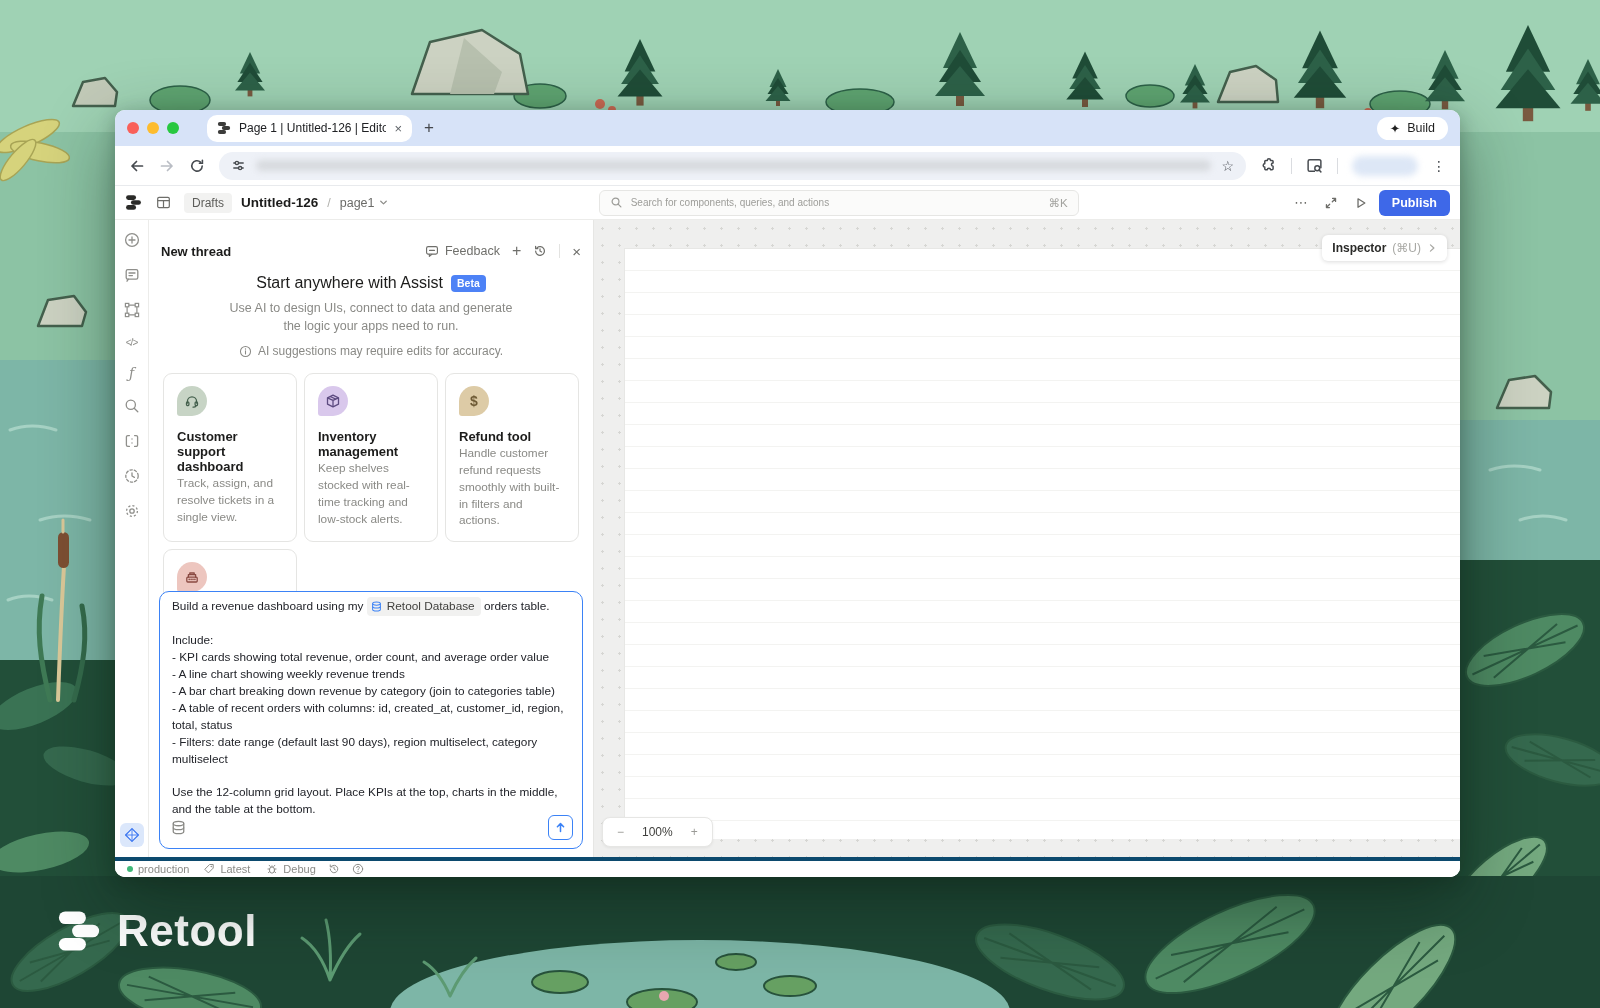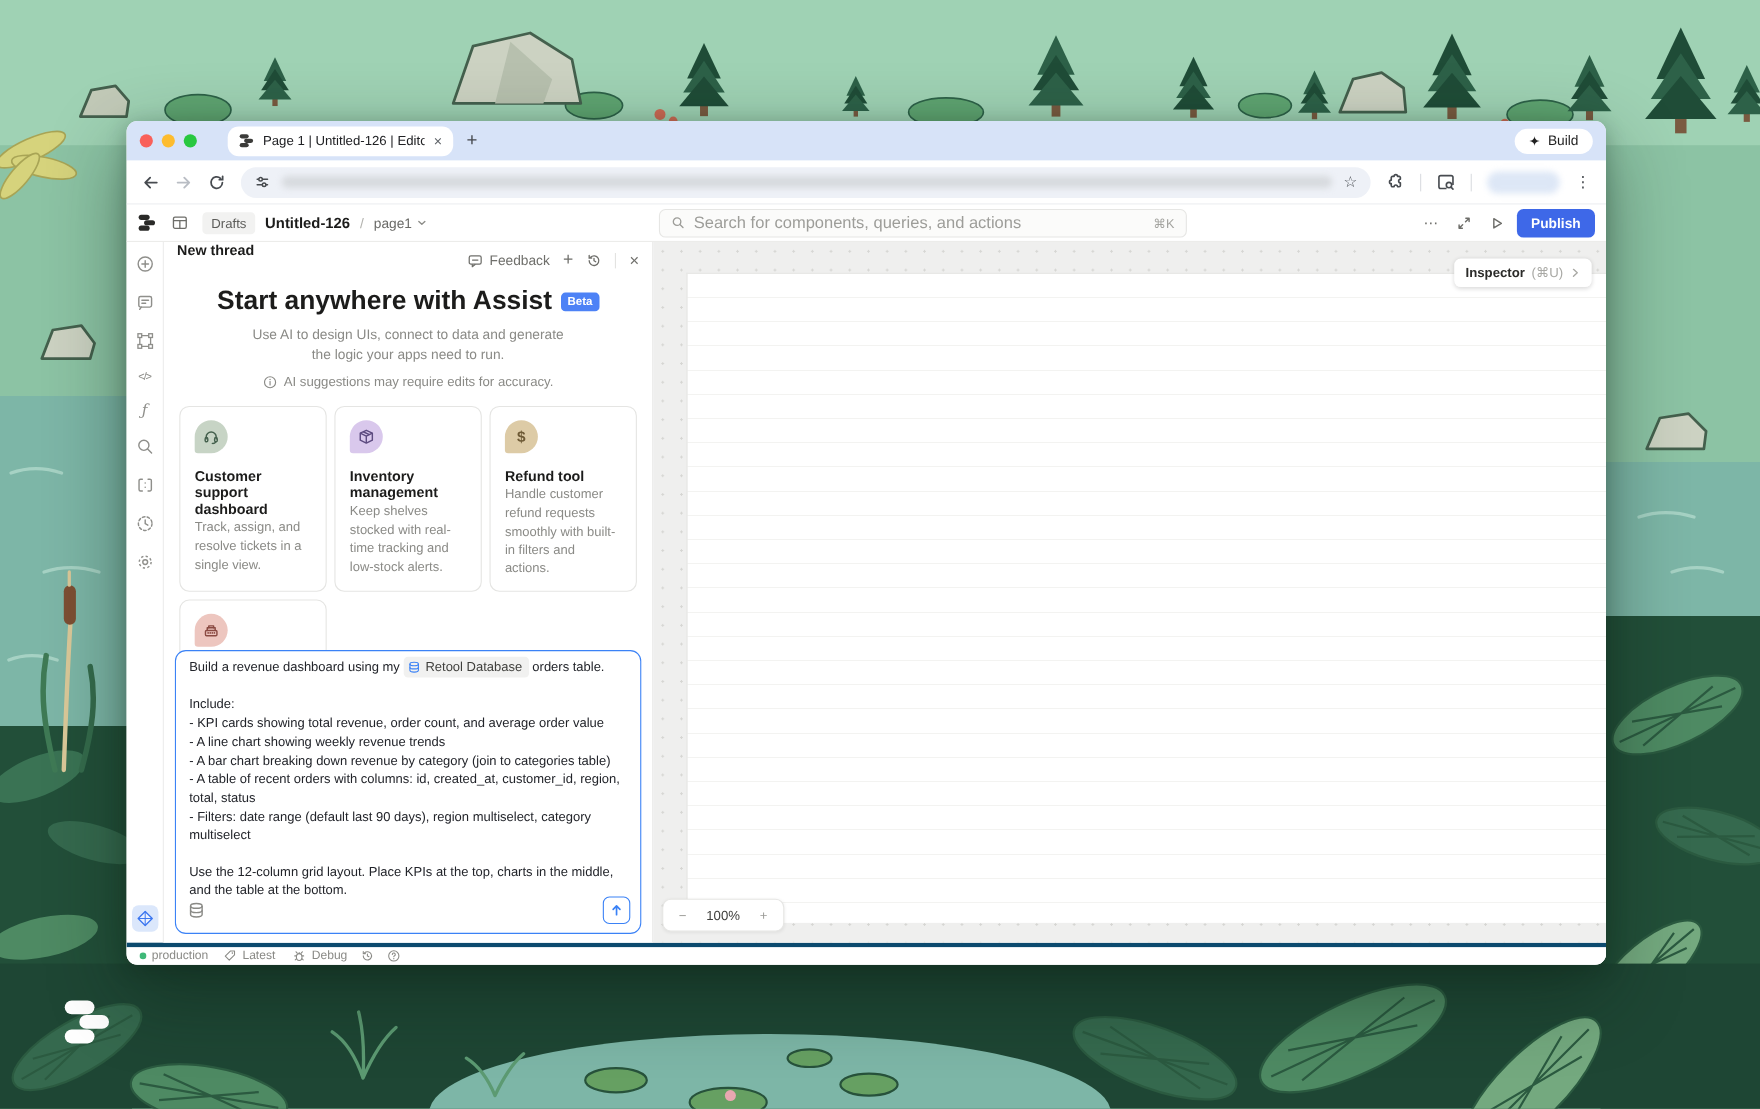--- a/index.html
+++ b/index.html
@@ -50,49 +50,49 @@
               border-bottom:1px solid #ececea; }
   .logo { color:#2a2a28; }
   .tb-btn { display:flex; align-items:center; justify-content:center; width:24px; height:24px; border-radius:5px;
             color:#6e6e6a; background:transparent; border:none; }
   .drafts { background:#f2f2f1; color:#5d5d5a; border-radius:4px; font-size:12px; padding:3px 8px; }
   .app-title { font-size:13.5px; font-weight:700; color:#1c1c1b; }
   .crumb-sep { color:#b2b2ae; font-size:12.5px; }
   .page-name { display:flex; align-items:center; gap:3px; color:#6b6b68; font-size:12.5px; }
   .searchbox { width:480px; height:26px; margin:0 auto; background:#fbfbfa; border:1px solid #e6e6e4; border-radius:6px;
                display:flex; align-items:center; gap:8px; padding:0 10px; color:#9d9d99; }
-  .searchbox input { border:none; outline:none; background:transparent; flex:1; font-size:15px; color:#3f3f3c;
+  .searchbox input { border:none; outline:none; background:transparent; flex:1; font-size:10px; color:#3f3f3c;
                      font-family:inherit; }
   .searchbox input::placeholder { color:#9d9d99; }
   .kbd { font-size:11.5px; color:#a3a39f; }
   .right-ctl { display:flex; align-items:center; gap:6px; }
   .publish { color:#fff; font-size:12.5px; font-weight:600; border:none; border-radius:6px; padding:6px 13px; }
 
   .main { flex:1; display:flex; min-height:0; }
   .rail { width:34px; border-right:1px solid #ececea; display:flex; flex-direction:column; align-items:center;
           padding-top:12px; gap:19px; position:relative; flex:none; }
   .rail-ic { color:#8f8f8b; display:flex; }
   .fx { font-family:"DejaVu Serif",serif; font-style:italic; font-size:14px; color:#8f8f8b; line-height:12px; }
   .code-txt { font-size:10px; color:#8f8f8b; letter-spacing:-1px; }
   .assist-btn { position:absolute; bottom:10px; left:5px; width:24px; height:24px; border-radius:6px;
                 background:#dbe7fb; display:flex; align-items:center; justify-content:center; }
 
   .assist { width:445px; border-right:1px solid #e6e6e4; display:flex; flex-direction:column; position:relative;
             background:#fff; flex:none; }
-  .assist-header { height:34px; display:flex; padding:0 12px; gap:12px; flex:none; }
+  .assist-header { height:34px; display:flex; align-items:center; padding:0 12px; gap:12px; flex:none;margin-top:14px; }
   .thread-title { font-size:13px; font-weight:700; color:#1c1c1b; }
   .ah-right { margin-left:auto; display:flex; align-items:center; gap:12px; color:#6f6f6b; }
   .feedback { display:flex; align-items:center; gap:6px; font-size:12.5px; color:#6f6f6b; }
   .icon-btn { background:none; border:none; color:#6f6f6b; display:flex; align-items:center; font-family:inherit; }
   .xclose { font-size:15px; color:#6f6f6b; }
   .vdiv { width:1px; height:14px; background:#e3e3e1; }
 
   .assist-content { flex:1; position:relative; overflow:hidden; padding:0 14px; }
   .hero-title-row { display:flex; align-items:center; justify-content:center; gap:8px; margin-top:6px; }
-  .hero-title { font-size:24px; font-weight:700; color:#1c1c1b; }
+  .hero-title { font-size:16px; font-weight:400; color:#1c1c1b; }
   .beta { color:#fff; font-size:10.5px; font-weight:700; border-radius:4px; padding:2.5px 6px; }
   .hero-desc { width:300px; margin:7px auto 0; text-align:center; font-size:12.5px; line-height:1.45;
                color:#8a8a86; }
   .disclaimer { display:flex; align-items:center; justify-content:center; gap:6px; margin-top:9px;
                 font-size:12px; color:#8a8a86; }
 
   .cards { display:grid; grid-template-columns:1fr 1fr 1fr; gap:7px; margin-top:15px; }
   .card { border:1px solid #e5e5e3; border-radius:9px; padding:12px 13px; min-height:114px; background:#fff; }
   .blob { width:30px; height:30px; border-radius:15px 15px 15px 3px; display:flex; align-items:center;
           justify-content:center; }
@@ -326,20 +326,21 @@
     <path d="M450 996 Q440 972 424 962 M450 996 Q462 970 476 958"></path>
   </g>
 </svg>
 
 <div class="watermark">
   <svg class="ic" width="46" height="46" viewBox="0 0 16 16" fill="currentColor">
     <rect x="1" y="1.2" width="9.4" height="4.4" rx="2.2"></rect>
       <rect x="5.6" y="5.8" width="9.4" height="4.4" rx="2.2"></rect>
       <rect x="1" y="10.4" width="9.4" height="4.4" rx="2.2"></rect>
   </svg>
+  <div class="wm-text">Retool</div>
 </div>
 
 <div class="window">
 
   <div class="tabstrip" style="background: rgb(215, 227, 248);">
     <div class="lights">
       <span class="light r"></span>
       <span class="light y"></span>
       <span class="light g"></span>
     </div>

